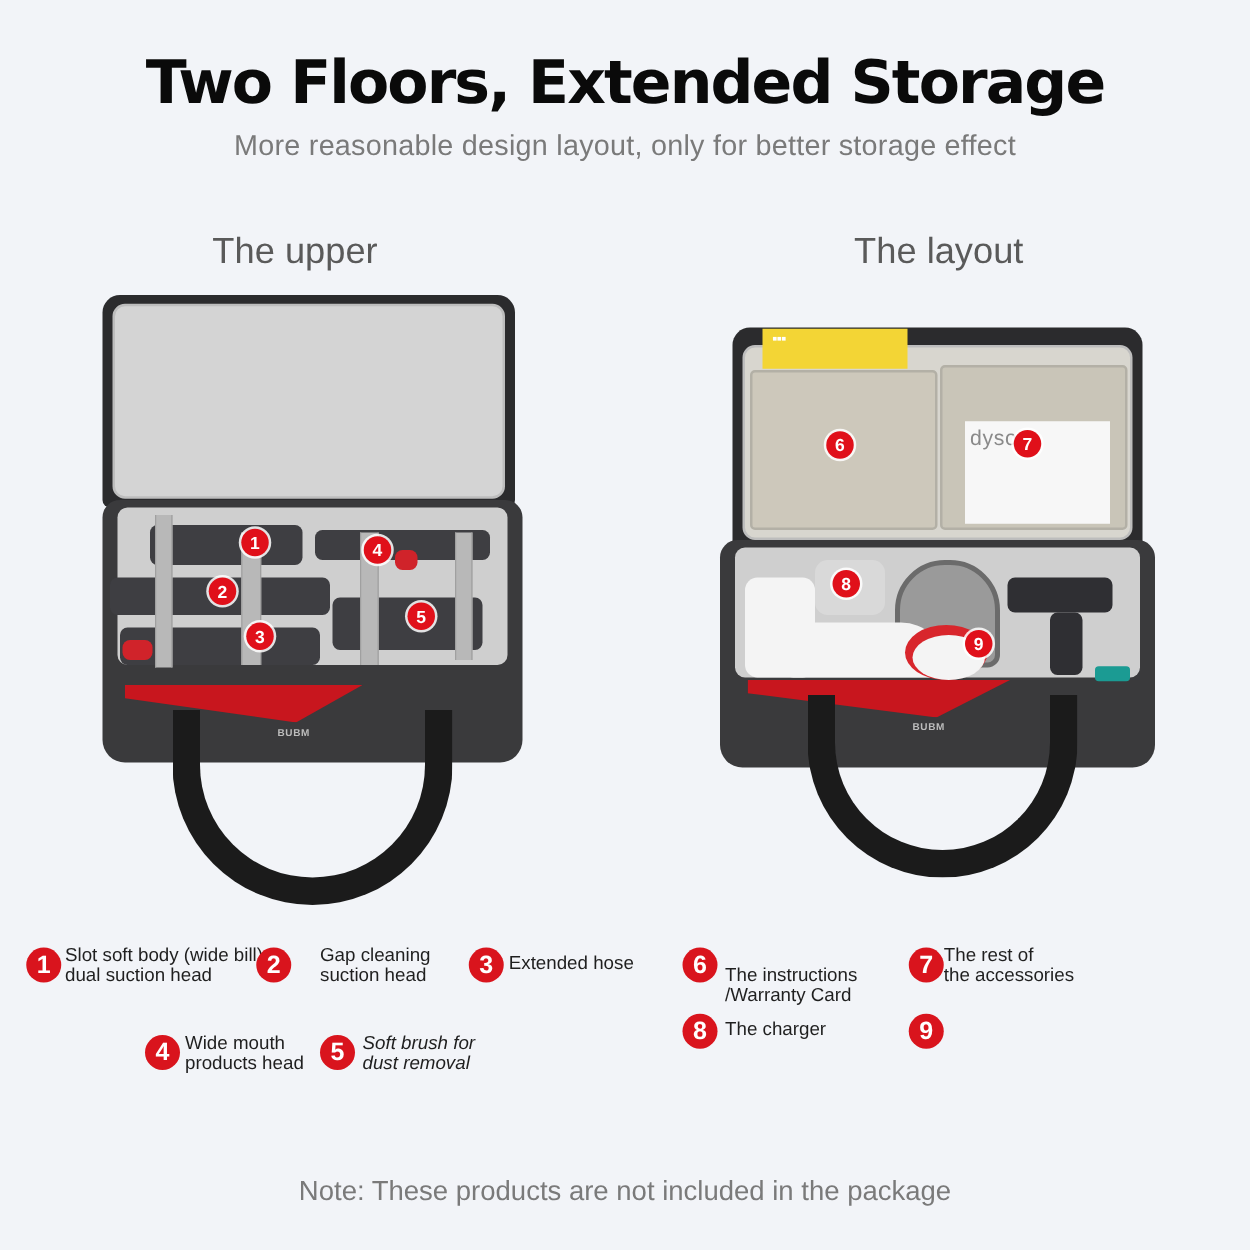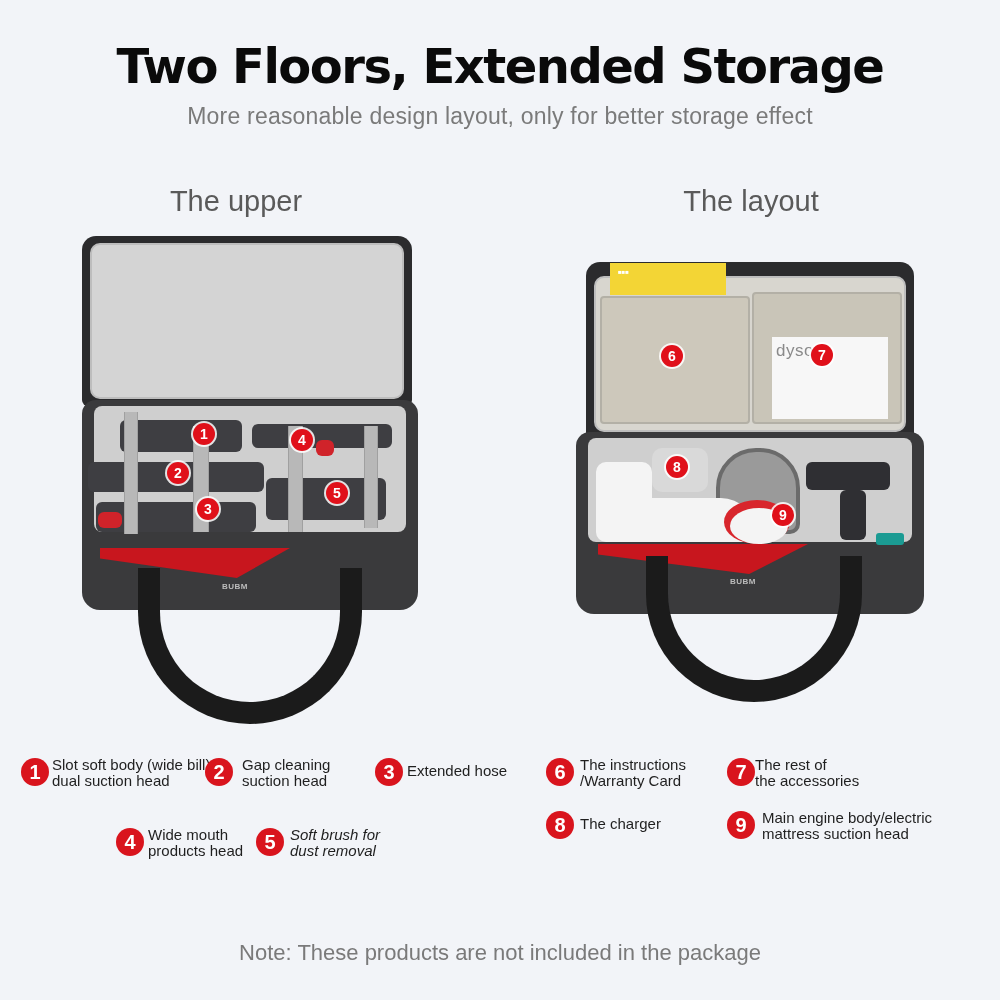--- a/index.html
+++ b/index.html
@@ -165,51 +165,49 @@
   <div class="marker" style="left:772px;top:504px;">9</div>
 </div>
 
 <div class="legend-item" style="left:21px;top:757px;">
   <div class="legend-num">1</div>
   <div class="legend-text">Slot soft body (wide bill)
 dual suction head</div>
 </div>
 <div class="legend-item" style="left:205px;top:757px;">
   <div class="legend-num">2</div>
-  <div class="legend-text" style="margin-left:9px;">Gap cleaning
+  <div class="legend-text" style="margin-left:23px;">Gap cleaning
 suction head</div>
 </div>
 <div class="legend-item" style="left:375px;top:757px;">
   <div class="legend-num">3</div>
   <div class="legend-text single" style="margin-left:4px;">Extended hose</div>
 </div>
 <div class="legend-item" style="left:116px;top:827px;">
   <div class="legend-num">4</div>
   <div class="legend-text" style="margin-left:4px;">Wide mouth
 products head</div>
 </div>
 <div class="legend-item" style="left:256px;top:827px;">
   <div class="legend-num">5</div>
   <div class="legend-text" style="margin-left:6px;font-style:italic;">Soft brush for
 dust removal</div>
 </div>
 
 <div class="legend-item" style="left:546px;top:757px;">
   <div class="legend-num">6</div>
-  <div class="legend-text" style="margin-left:6px;">The instructions
+  <div class="legend-text" style="margin-left:6px;margin-top:16px;">The instructions
 /Warranty Card</div>
 </div>
 <div class="legend-item" style="left:727px;top:757px;">
   <div class="legend-num">7</div>
   <div class="legend-text" style="margin-left:0;">The rest of
 the accessories</div>
 </div>
 <div class="legend-item" style="left:546px;top:810px;">
   <div class="legend-num">8</div>
   <div class="legend-text single" style="margin-left:6px;">The charger</div>
 </div>
 <div class="legend-item" style="left:727px;top:810px;">
   <div class="legend-num">9</div>
-  <div class="legend-text" style="margin-left:7px;">Main engine body/electric
-mattress suction head</div>
 </div>
 
 <div class="note">Note: These products are not included in the package</div>
 
 </body></html>

